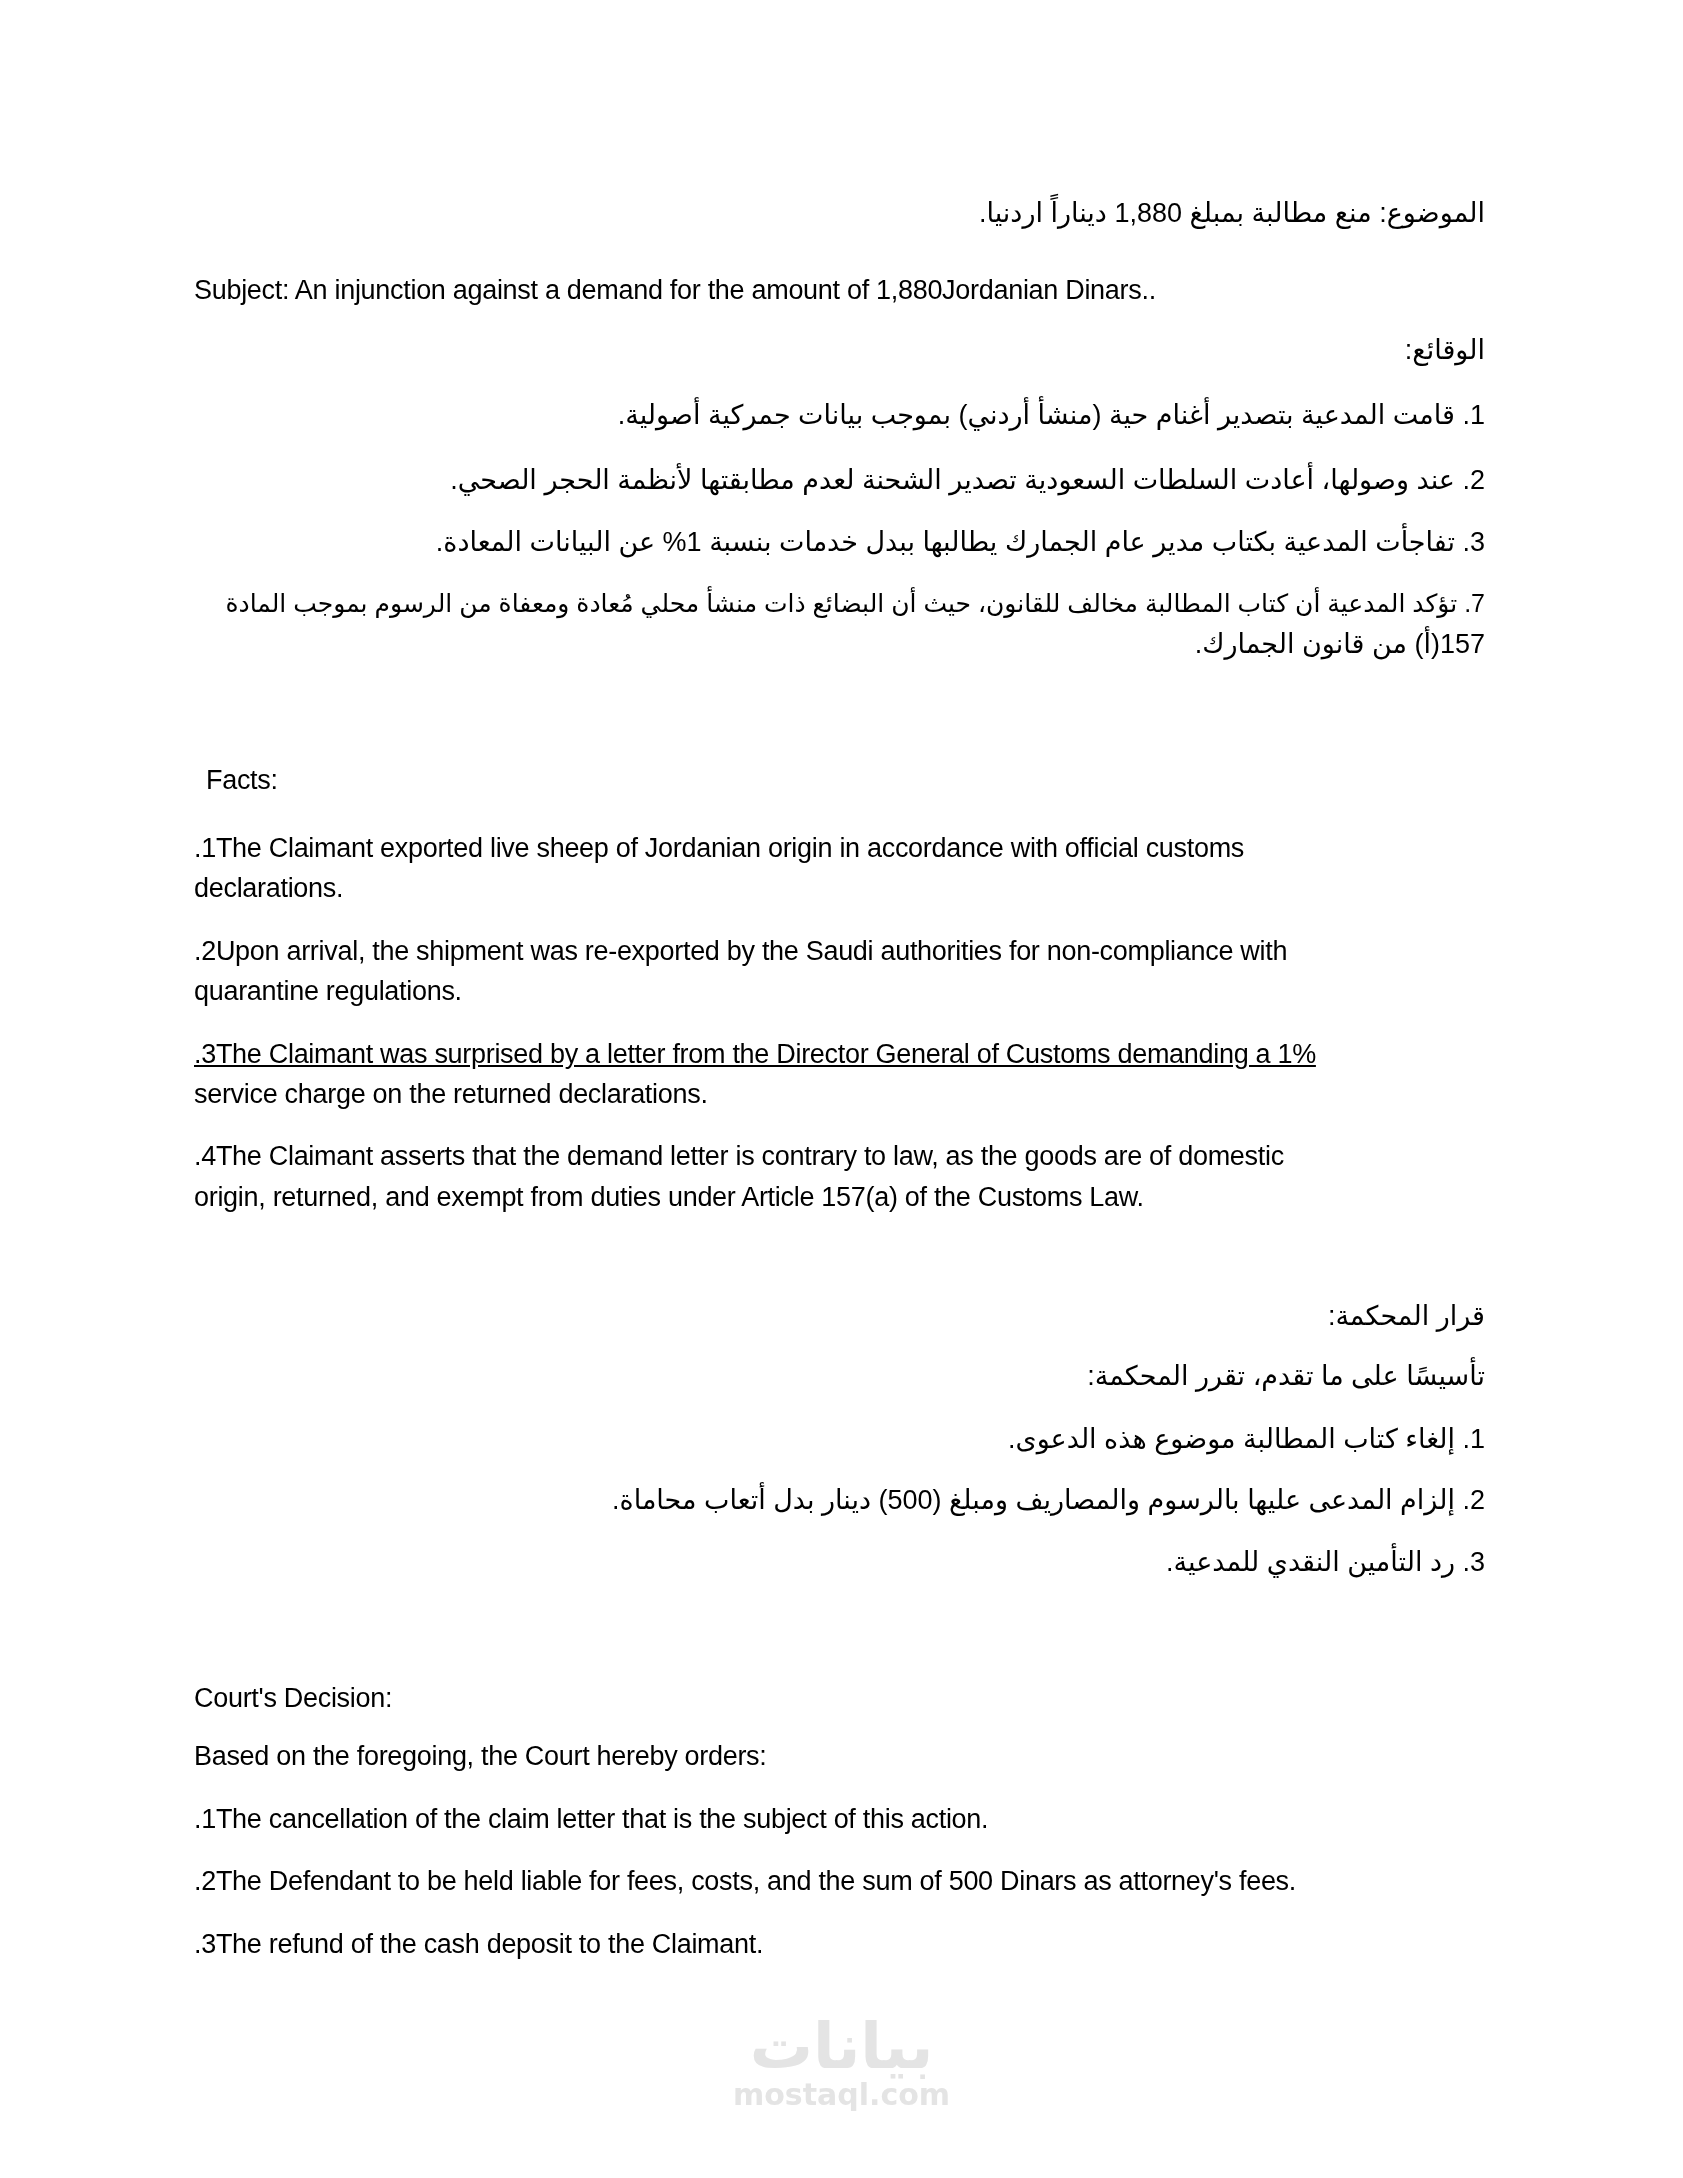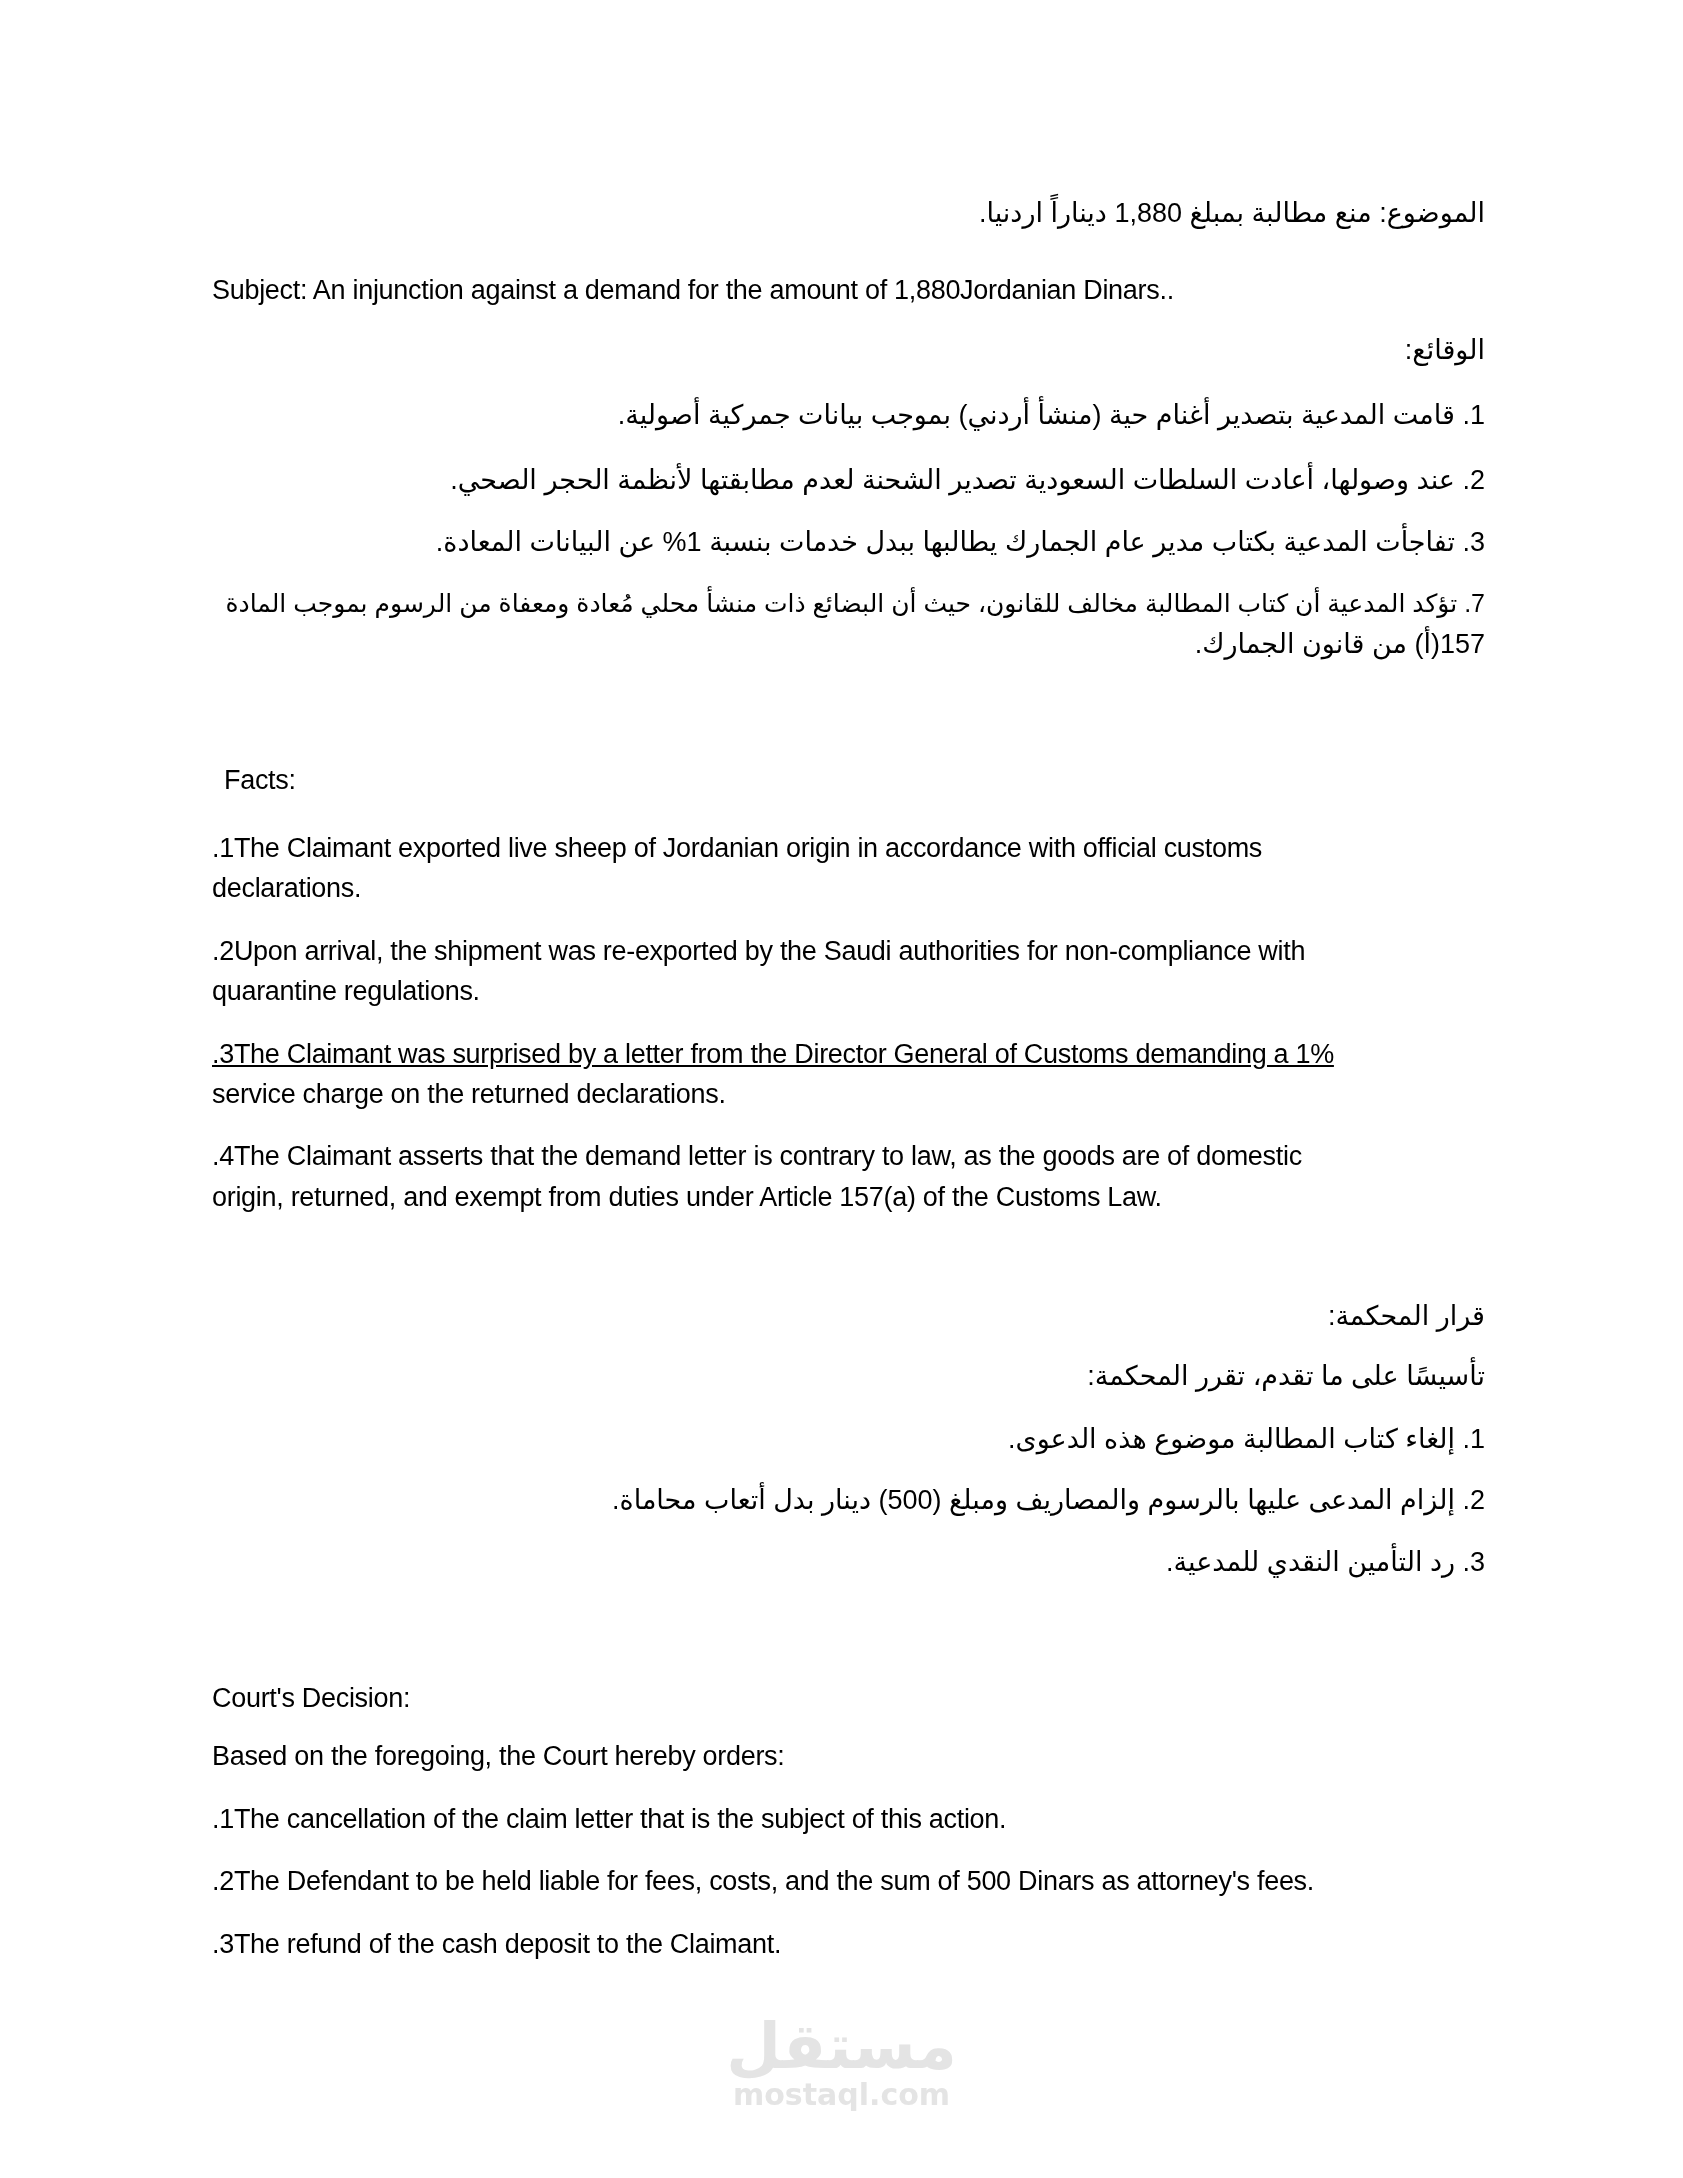--- a/index.html
+++ b/index.html
@@ -1,18 +1,18 @@
 <!DOCTYPE html>
 <html><head>
   <meta charset="utf-8">
   <style>
     html, body { margin: 0; padding: 0; background: #ffffff; }
     body { width: 1683px; height: 2178px; position: relative; overflow: hidden; color: #000; }
     .line { position: absolute; white-space: nowrap; line-height: 1; }
-    .en { left: 212px; font-family: "Liberation Sans", "DejaVu Sans", sans-serif; font-size: 27px; letter-spacing: -0.3px; }
+    .en { left: 194px; font-family: "Liberation Sans", "DejaVu Sans", sans-serif; font-size: 27px; letter-spacing: -0.3px; }
     .ar { right: 198px; direction: rtl; text-align: right; font-family: "Liberation Sans", "DejaVu Sans", sans-serif; font-size: 27px; unicode-bidi: plaintext; }
     .watermark { position: absolute; left: 713px; top: 2015px; width: 257px; text-align: center; color: #e4e4e4; font-family: "DejaVu Sans", sans-serif; }
     .wm-ar { font-size: 63px; font-weight: bold; line-height: 1; direction: rtl; }
     .wm-en { font-size: 30px; font-weight: bold; line-height: 1.1; }
   </style>
 </head>
 <body>
 
 <div class="line ar" style="top:200px;">الموضوع: منع مطالبة بمبلغ 1,880 ديناراً اردنيا.</div>
 <div class="line en" style="top:277px;">Subject: An injunction against a demand for the amount of 1,880Jordanian Dinars..</div>
@@ -39,16 +39,16 @@
 <div class="line ar" style="top:1487px;">2. إلزام المدعى عليها بالرسوم والمصاريف ومبلغ (500) دينار بدل أتعاب محاماة.</div>
 <div class="line ar" style="top:1549px;margin-left:44px;">3. رد التأمين النقدي للمدعية.</div>
 
 <div class="line en" style="top:1685px;">Court's Decision:</div>
 <div class="line en" style="top:1743px;">Based on the foregoing, the Court hereby orders:</div>
 <div class="line en" style="top:1806px;">.1The cancellation of the claim letter that is the subject of this action.</div>
 <div class="line en" style="top:1868px;">.2The Defendant to be held liable for fees, costs, and the sum of 500 Dinars as attorney's fees.</div>
 <div class="line en" style="top:1931px;">.3The refund of the cash deposit to the Claimant.</div>
 
 <div class="watermark">
-  <div class="wm-ar">مستقل</div>
+  <div class="wm-ar">بيانات</div>
   <div class="wm-en">mostaql.com</div>
 </div>
 
 
 </body></html>

